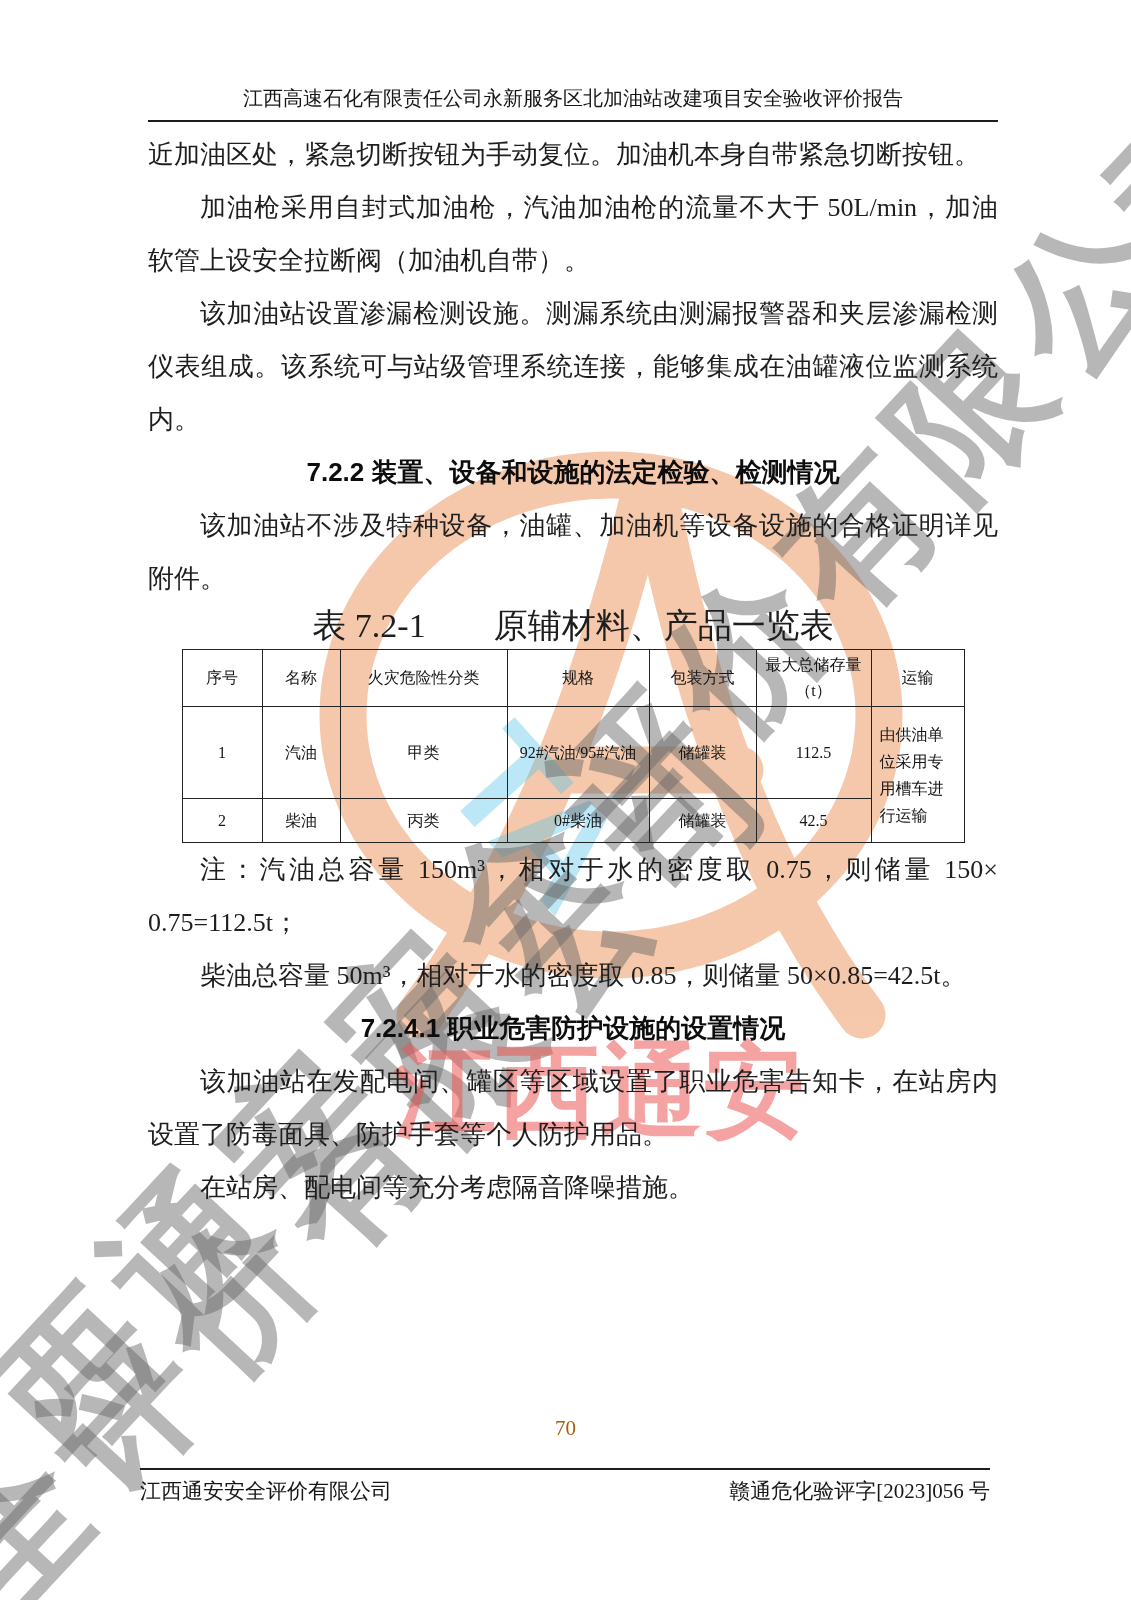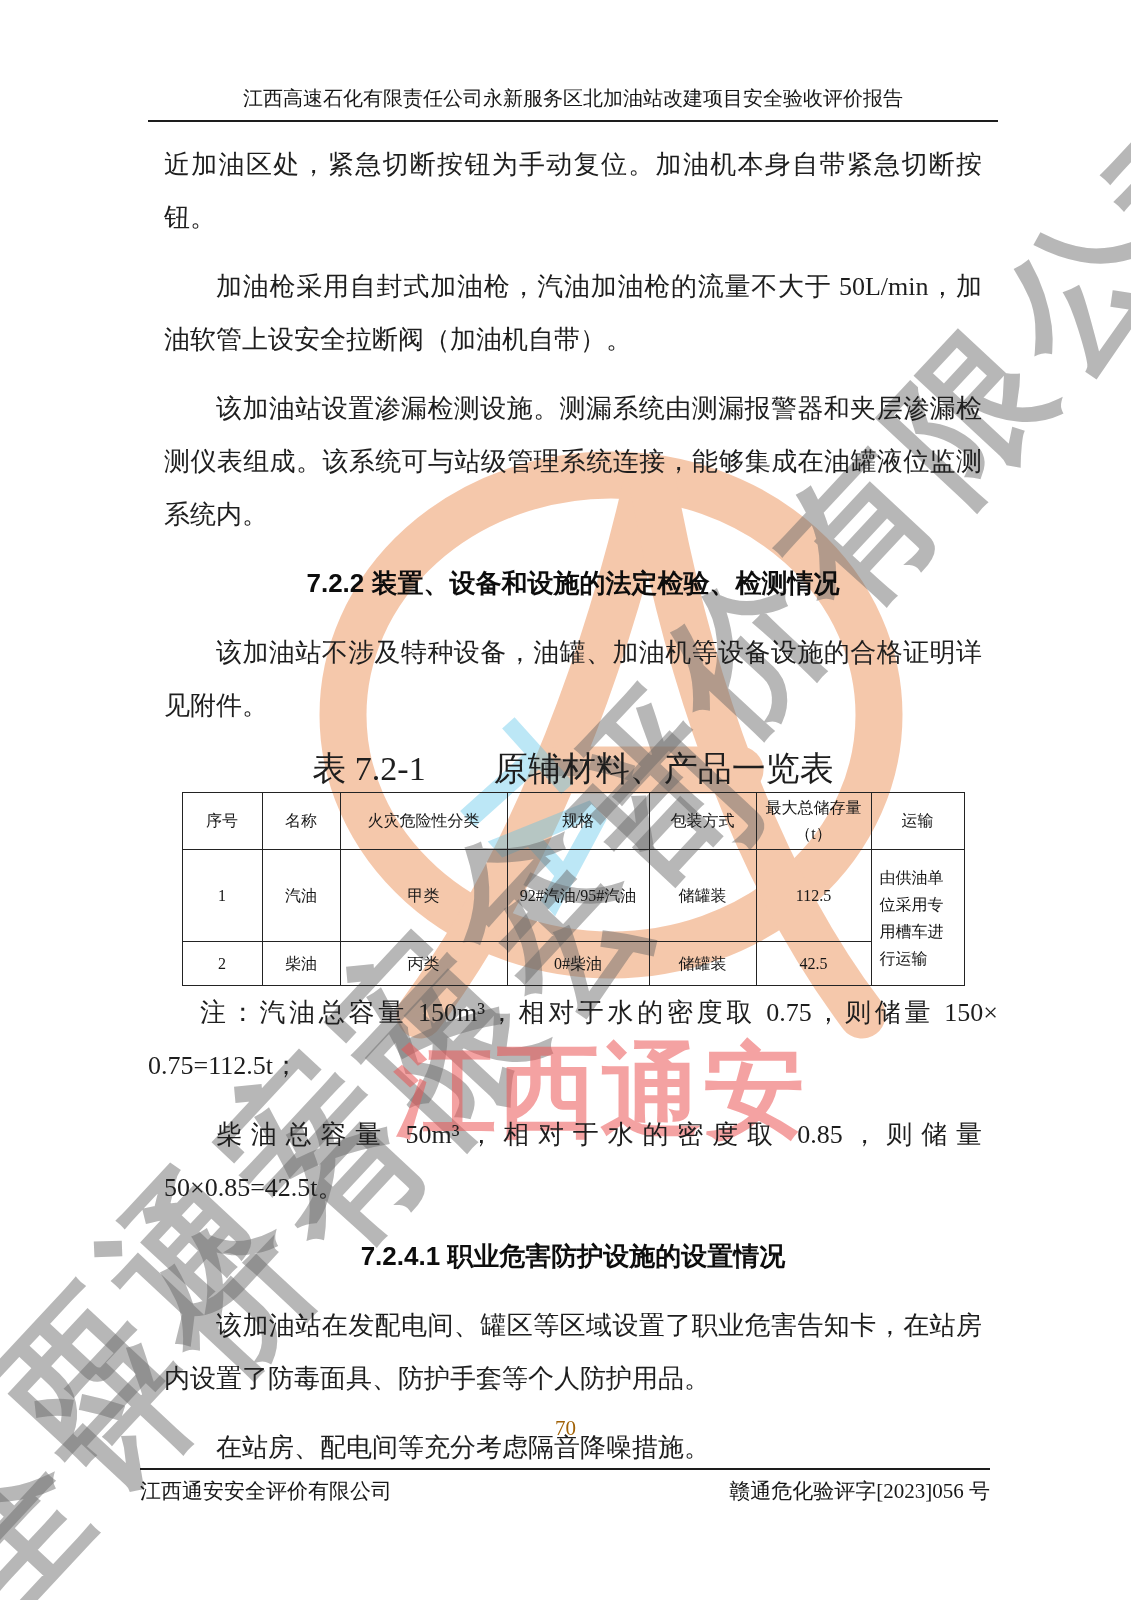--- a/index.html
+++ b/index.html
@@ -28,21 +28,21 @@
     font-size:102px;line-height:102px;letter-spacing:1px;color:rgba(235,85,85,0.55);
     white-space:nowrap;
   }
   
   .content{position:absolute;left:148px;top:86px;width:850px;z-index:2;}
   .doc-header{
     text-align:center;font-size:20px;line-height:24px;color:#161616;
     padding-bottom:10px;border-bottom:2.5px solid #1d1d1d;
   }
   .body-flow{margin-top:6px;font-size:26px;line-height:53px;}
-  .para{margin:16px;text-align:justify;}
+  .para{margin:0;text-align:justify;}
   .indent{text-indent:2em;}
   .heading{
     margin:0;font-family:"Liberation Sans","DejaVu Sans",sans-serif;
     font-weight:bold;font-size:26px;line-height:53px;color:#0d0d0d;text-align:center;
   }
   .table-caption{margin:0;text-align:center;font-size:34px;line-height:42px;}
   table.materials{
     border-collapse:collapse;margin:2px auto 0 auto;width:782px;
     font-size:16px;line-height:26px;color:#161616;table-layout:fixed;
   }

